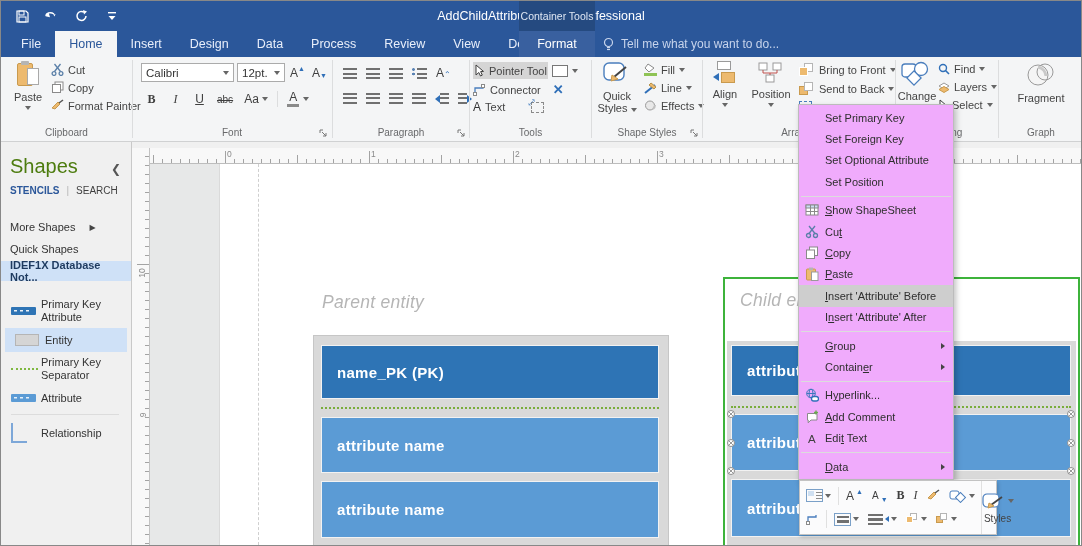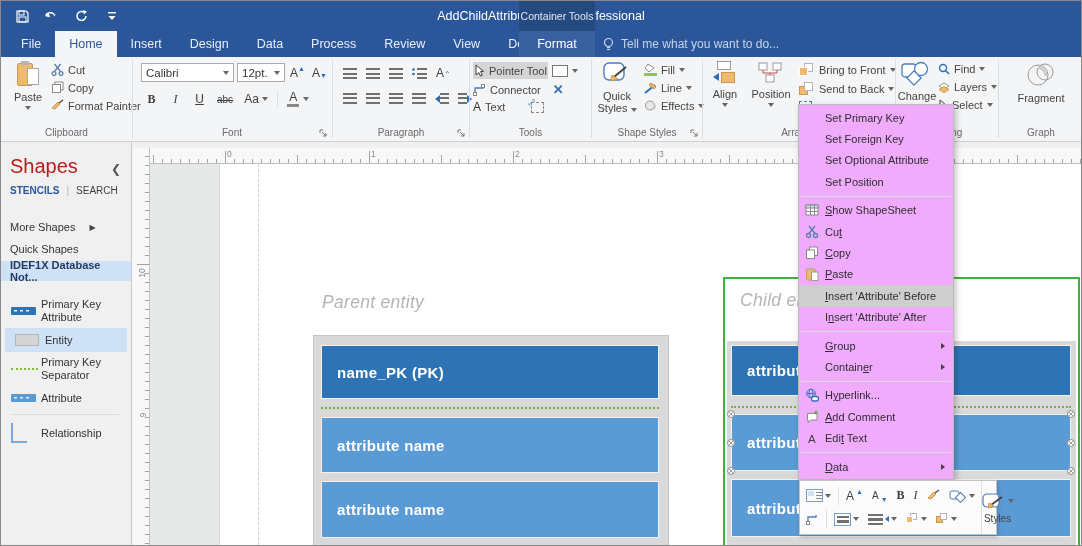--- a/index.html
+++ b/index.html
@@ -35,21 +35,21 @@
   .big{position:absolute;top:4px;display:flex;flex-direction:column;align-items:center;justify-content:flex-start;gap:3px;text-align:center;}
   .big .blabel{font-size:11px;color:#444;line-height:12px;}
   .combo{height:19px;border:1px solid #ababab;background:#fff;display:flex;align-items:center;padding:0 4px;gap:4px;font-size:11.5px;color:#333;}
   .combo .tri{margin-left:auto;}
   .fbtn{min-width:17px;height:18px;display:flex;align-items:center;justify-content:center;font-size:12px;color:#3f3f3f;padding:0 2px;}
   .sel{background:#d5d5d5;}
   .pli{width:14px;height:11px;background:repeating-linear-gradient(to bottom,#707070 0 2px,transparent 2px 4.5px);}
   .licon-row{display:flex;align-items:center;gap:9px;}
   
   .panel{position:absolute;left:0;top:141px;width:131px;bottom:0;background:#f0f0f0;border-right:1px solid #c9c9c9;}
-  .ptitle{position:absolute;left:9px;top:13px;font-size:20px;color:#b91c1c;}
+  .ptitle{position:absolute;left:9px;top:13px;font-size:20px;color:#4d7c0f;}
   .pcollapse{position:absolute;right:10px;top:20px;font-size:12px;color:#555;}
   .ptabs{position:absolute;left:9px;top:43px;font-size:10px;display:flex;gap:7px;align-items:center;}
   .ptab1{color:#2b579a;font-weight:700;}
   .ptabsep{color:#b5b5b5;}
   .ptab2{color:#3f3f3f;}
   .prow{position:absolute;left:0;width:100%;font-size:11px;color:#333;display:flex;align-items:center;padding:0 9px;height:18px;}
   .prow .arr{margin-left:14px;font-size:8px;color:#444;}
   .pstencil{background:#cfe1f7;font-weight:700;color:#1e3a5f;height:20px;}
   .slist{position:absolute;left:0;top:152px;width:100%;}
   .sitem{display:flex;align-items:center;padding:4px 0 4px 6px;min-height:24px;cursor:default;}

